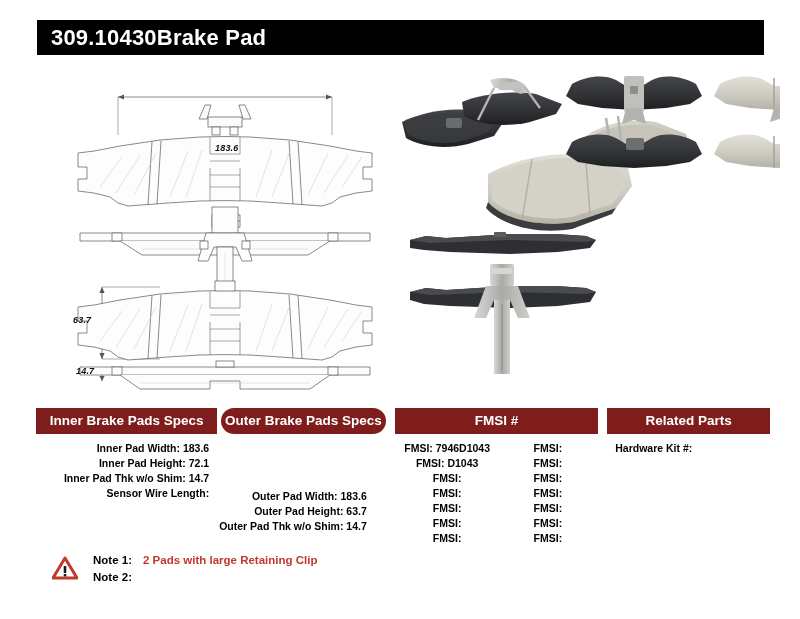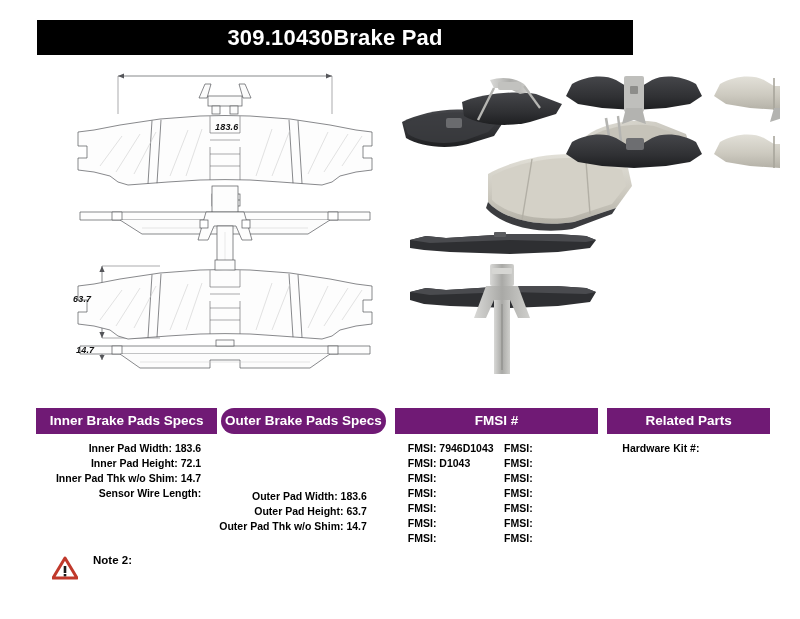--- a/index.html
+++ b/index.html
@@ -14,39 +14,39 @@
   #page {
     position: relative;
     width: 800px; height: 619px;
     background: #fff;
   }
 
   
   #header-bar {
     position: absolute;
     left: 37px; top: 20px;
-    width: 596px; height: 35px;
+    width: 727px; height: 35px;
     background: #000;
     display: flex;
     align-items: center;
-    justify-content: center;
+    justify-content: flex-start;
     padding: 0 14px;
   }
   #header-bar .h-text {
     color: #fff;
     font-size: 22px;
     font-weight: bold;
     letter-spacing: 0.2px;
     line-height: 1;
   }
 
   
   #drawing-area {
     position: absolute;
-    left: 60px; top: 54px;
+    left: 60px; top: 75px;
     width: 330px; height: 320px;
   }
   #photo-area {
     position: absolute;
     left: 390px; top: 62px;
     width: 390px; height: 320px;
   }
 
   .dimlabel {
     position: absolute;
@@ -63,42 +63,42 @@
     position: absolute;
     left: 36px; top: 408px;
     width: 734px;
   }
   .hdr-row {
     display: flex;
     height: 26px;
     gap: 4px;
   }
   .hdr-cell {
-    background: #701a75;
+    background: #7f1d1d;
     color: #fff;
     font-size: 13.5px;
     font-weight: bold;
     display: flex;
     align-items: center;
     justify-content: center;
     line-height: 1;
   }
   .hdr-inner  { width: 185px; }
   .hdr-outer  { width: 168px; border-radius: 13px; }
   .hdr-fmsi   { width: 208px; margin-left: 5px; }
   .hdr-rel    { width: 166px; margin-left: 5px; }
 
   .body-row {
     display: flex;
-    gap: 12px;
+    gap: 4px;
     padding-top: 7px;
   }
   .col-inner { width: 185px; }
   .col-outer { width: 168px; margin-top: 48px; }
-  .col-fmsi  { width: 208px; margin-left: 5px; display: flex; }
+  .col-fmsi  { width: 208px; margin-left: 5px; display: flex; text-align: center; }
   .col-rel   { width: 166px; margin-left: 10px; }
 
   .spec-line {
     font-size: 10.5px;
     font-weight: bold;
     text-align: right;
     padding-right: 6px;
     line-height: 15px;
     white-space: nowrap;
   }
@@ -461,19 +461,23 @@
   </div>
 
   <div id="notes">
     <svg id="warn-icon" viewBox="0 0 26 24">
       <path d="M13 2 L25 22 L1 22 Z" fill="#ffffff" stroke="#c0392b" stroke-width="3" stroke-linejoin="round"></path>
       <rect x="11.7" y="10" width="2.6" height="7" fill="#1a1a1a"></rect>
       <rect x="11.7" y="18" width="2.6" height="2.4" fill="#1a1a1a"></rect>
     </svg>
     <div class="note-block">
       <div class="note-line">
+        <span class="note-label">Note 1:</span>
+        <span class="note-value">2 Pads with large Retaining Clip</span>
+      </div>
+      <div class="note-line">
         <span class="note-label">Note 2:</span>
         <span class="note-value"></span>
       </div>
     </div>
   </div>
 
 </div>
 
 </body></html>

